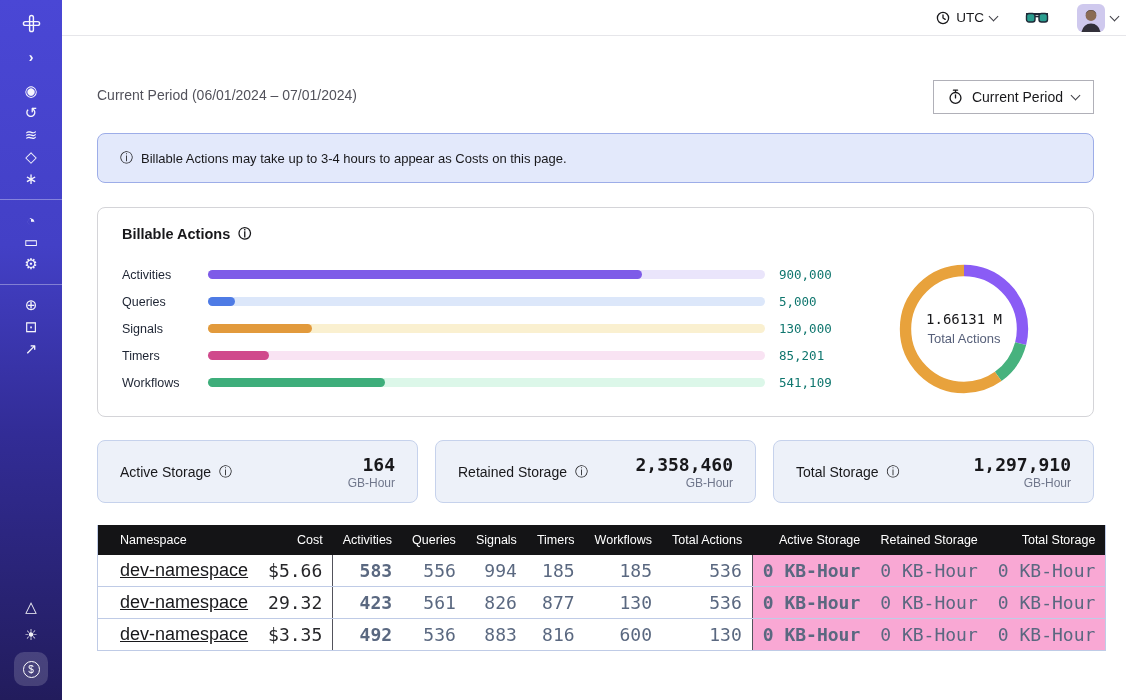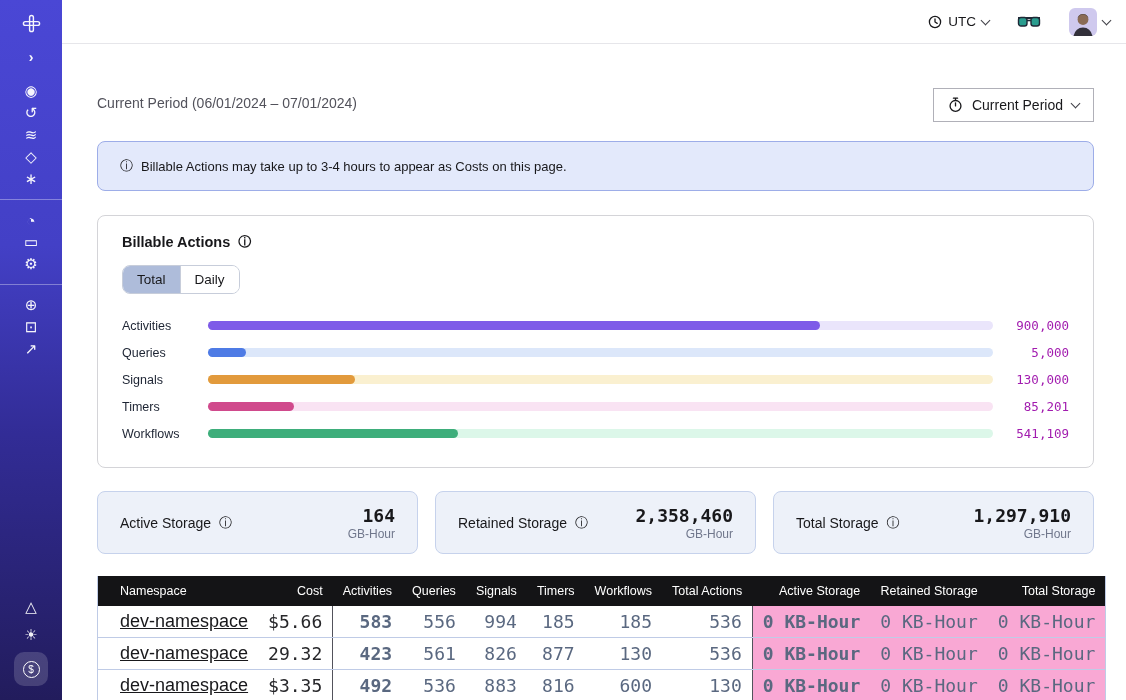--- a/index.html
+++ b/index.html
@@ -17,22 +17,22 @@
   .sb-divider { width:62px; border-top:1px solid rgba(255,255,255,.35); margin:9px 0; }
   .sb-spacer { flex:1; }
   .chev-glyph { font-size:14px; font-weight:bold; }
   .credits-wrap { width:34px; height:34px; border-radius:10px; background:rgba(255,255,255,.16);
     display:flex; align-items:center; justify-content:center; margin-top:6px; }
   .coin { width:17px; height:17px; border:1.4px solid #fff; border-radius:50%;
     display:flex; align-items:center; justify-content:center; font-size:10px; color:#fff; }
 
   
   .main { margin-left:62px; width:1064px; height:700px; }
-  .topbar { height:44px; border-bottom:1px solid #E6E6EA; display:flex; align-items:center;
-    justify-content:flex-end; padding-right:16px; gap:28px; }
+  .topbar { height:36px; border-bottom:1px solid #E6E6EA; display:flex; align-items:center;
+    justify-content:flex-end; padding-right:8px; gap:28px; }
   .tz { display:flex; align-items:center; gap:6px; font-size:13.5px; cursor:pointer; }
   .chev { width:7px; height:7px; border-right:1.6px solid #3F3F46; border-bottom:1.6px solid #3F3F46;
     transform:rotate(45deg); margin-top:-3px; display:inline-block; }
   .avatar-box { display:flex; align-items:center; gap:6px; cursor:pointer; }
 
   .content { padding:0 32px 0 35px; }
 
   
   .page-head { margin-top:44px; display:flex; justify-content:space-between; align-items:flex-start; }
   h1 { font-size:27px; font-weight:600; letter-spacing:.2px; }
@@ -54,21 +54,21 @@
   .tab { padding:6px 14px; font-size:13.5px; background:#fff; cursor:pointer; }
   .tab.active { background:#AEBCDA; }
   .tab + .tab { border-left:1px solid #C7CDDA; }
 
   .chart-area { display:flex; align-items:center; margin-top:18px; }
   .bars { flex:1; }
   .bar-row { display:flex; align-items:center; height:27px; }
   .bar-label { width:74px; font-size:12.5px; color:#1D2433; }
   .bar-track { flex:1; height:9px; border-radius:5px; margin:0 14px 0 12px; position:relative; }
   .bar-fill { height:9px; border-radius:5px; }
-  .bar-value { width:62px; text-align:right; font-size:12.5px; color:#a21caf; }
+  .bar-value { width:62px; font-size:12.5px; color:#0f766e; }
   .t-act { background:#EAE5FB; } .f-act { background:#7E5BE8; }
   .t-qry { background:#DCE7FA; } .f-qry { background:#4E7BE5; }
   .t-sig { background:#FAF0D0; } .f-sig { background:#E29A3C; }
   .t-tmr { background:#F9E3F3; } .f-tmr { background:#D04A8C; }
   .t-wfl { background:#DCF7E9; } .f-wfl { background:#3EAE7B; }
 
   .donut-wrap { width:130px; margin:0 40px 0 58px; position:relative; }
   .donut-center { position:absolute; inset:0; display:flex; flex-direction:column;
     align-items:center; justify-content:center; text-align:center; }
   .donut-value { font-size:14px; color:#18181B; }
@@ -183,24 +183,20 @@
     <div class="banner">
       <span class="info-i">ⓘ</span>
       <span>Billable Actions may take up to 3-4 hours to appear as Costs on this page.</span>
     </div>
 
     <section class="card">
       <div class="card-title">
         <span>Billable Actions</span>
         <span class="info-i">ⓘ</span>
       </div>
-      <div class="tabs">
-        <div class="tab active">Total</div>
-        <div class="tab">Daily</div>
-      </div>
 
       <div class="chart-area">
         <div class="bars">
           <div class="bar-row">
             <span class="bar-label">Activities</span>
             <div class="bar-track t-act">
                 <div class="bar-fill f-act" style="width:78%"></div>
               </div>
             <span class="bar-value mono">900,000</span>
           </div>
@@ -227,20 +223,31 @@
           </div>
           <div class="bar-row">
             <span class="bar-label">Workflows</span>
             <div class="bar-track t-wfl">
                 <div class="bar-fill f-wfl" style="width:31.8%"></div>
               </div>
             <span class="bar-value mono">541,109</span>
           </div>
         </div>
 
+        <div class="donut-wrap">
+          <svg width="130" height="130" viewBox="0 0 120 120" style="transform:rotate(-90deg)">
+            <circle cx="60" cy="60" r="54" fill="none" stroke-width="10.5" stroke-dasharray="98.4 240.9" stroke-dashoffset="0" stroke="#8A5CF5"></circle>
+            <circle cx="60" cy="60" r="54" fill="none" stroke-width="10.5" stroke-dasharray="37.3 302" stroke-dashoffset="-98.4" stroke="#47B27E"></circle>
+            <circle cx="60" cy="60" r="54" fill="none" stroke-width="10.5" stroke-dasharray="203.6 135.7" stroke-dashoffset="-135.7" stroke="#E8A23C"></circle>
+          </svg>
+          <div class="donut-center">
+            <div class="donut-value mono">1.66131 M</div>
+            <div class="donut-label">Total Actions</div>
+          </div>
+        </div>
       </div>
     </section>
 
     <div class="storage-row">
       <div class="storage-card">
         <div class="storage-label">
           <span>Active Storage</span>
           <span class="info-i">ⓘ</span>
         </div>
         <div class="storage-right">

